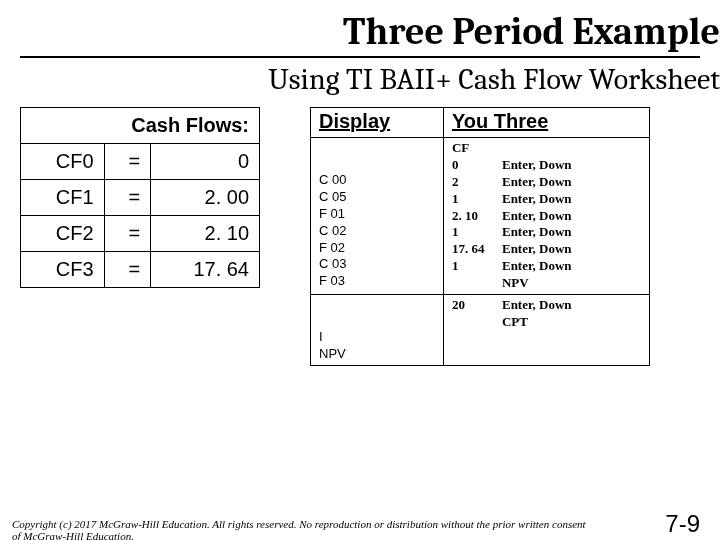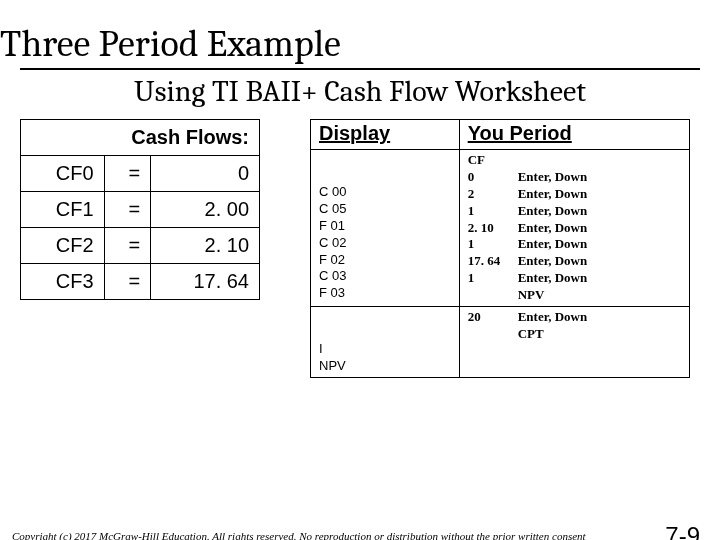--- a/index.html
+++ b/index.html
@@ -1,26 +1,26 @@
 <!DOCTYPE html>
 <html><head>
 <meta charset="utf-8">
 <style>
   html,body{margin:0;padding:0;width:720px;height:540px;background:#fff;font-family:"Times New Roman",serif;color:#000;}
   .slide{position:relative;width:720px;height:540px;box-sizing:border-box;}
-  .title{font-family:"Cambria","Times New Roman",serif;font-size:38px;text-align:left;margin:22px 0 0 0;font-weight:400;}
+  .title{font-family:"Cambria","Times New Roman",serif;font-size:38px;text-align:right;margin:10px 0 0 0;font-weight:700;}
   .title-underline{border-bottom:2px solid #000;margin:2px 20px 0 20px;}
-  .subtitle{font-family:"Cambria","Times New Roman",serif;font-size:30px;text-align:center;margin:4px 0 10px 0;font-weight:400;}
+  .subtitle{font-family:"Cambria","Times New Roman",serif;font-size:30px;text-align:right;margin:4px 0 10px 0;font-weight:400;}
   .content{display:flex;flex-direction:row;padding:0 20px;}
   .left{width:260px;}
   .right{flex:1;padding-left:30px;}
   table.cf{border-collapse:collapse;width:240px;font-family:Arial,sans-serif;font-size:20px;}
   table.cf td,table.cf th{border:1px solid #000;padding:6px 10px;text-align:right;vertical-align:top;}
   table.cf th{font-weight:bold;}
-  table.calc{border-collapse:collapse;width:380px;font-family:"Times New Roman",serif;}
+  table.calc{border-collapse:collapse;width:340px;font-family:"Times New Roman",serif;}
   table.calc td{border:1px solid #000;padding:2px 8px;vertical-align:top;font-size:20px;}
   table.calc td.head{font-weight:bold;font-family:Arial,sans-serif;text-decoration:underline;font-size:20px;padding-bottom:4px;}
   .bold{font-weight:bold;}
   .disp{font-family:Arial,sans-serif;font-size:13px;line-height:1.3;margin-top:32px;}
   .enter{font-family:"Times New Roman",serif;font-size:13px;line-height:1.3;}
   .res{font-family:Arial,sans-serif;font-size:20px;font-weight:bold;}
   .copyright{position:absolute;bottom:8px;left:12px;font-family:"Times New Roman",serif;font-style:italic;font-size:11px;line-height:1.1;width:580px;}
   .pagenum{position:absolute;bottom:12px;right:20px;font-family:Arial,sans-serif;font-size:24px;}
   .row{display:flex;}
   .row .v{width:50px;text-align:left;}
@@ -63,21 +63,21 @@
         </tr>
       </tbody>
         </table>
     </div>
 
     <div class="right">
       <table class="calc">
         <tbody>
             <tr>
           <td class="head">Display</td>
-          <td class="head">You Period</td>
+          <td class="head">You Three</td>
         </tr>
         <tr>
           <td>
             <div class="disp">
               <div>C 00</div>
               <div>C 05</div>
               <div>F 01</div>
               <div>C 02</div>
               <div>F 02</div>
               <div>C 03</div>

